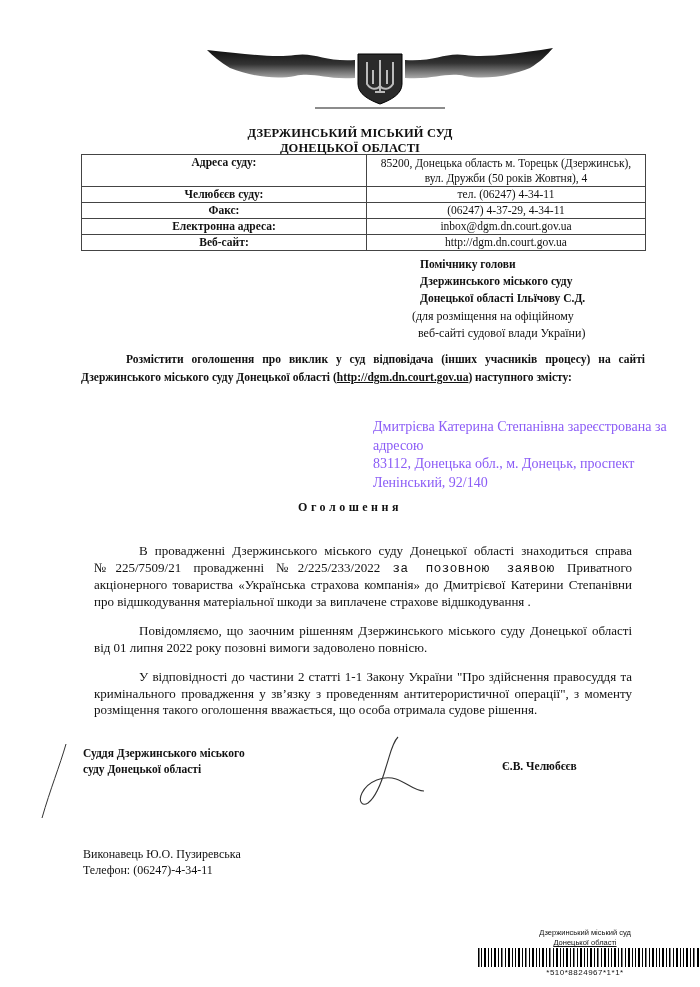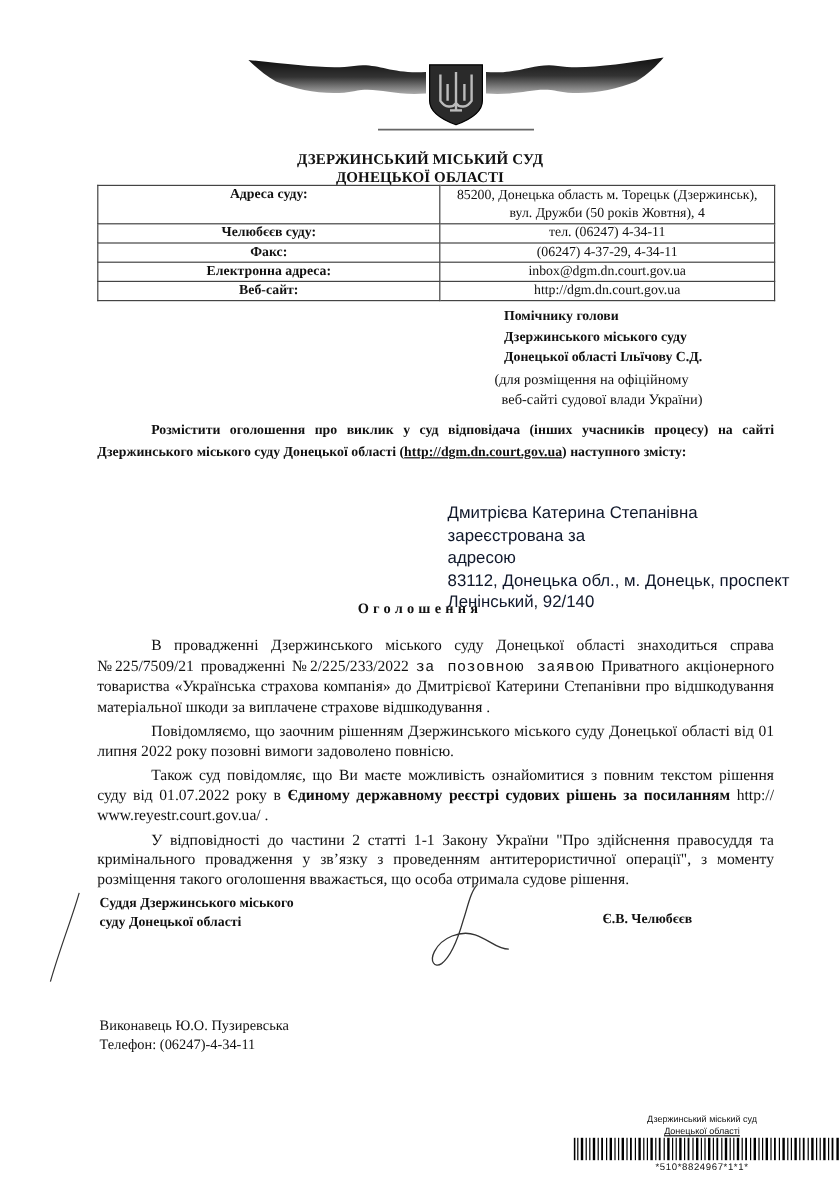--- a/index.html
+++ b/index.html
@@ -16,25 +16,25 @@
   table.info td.lbl { width: 280px; font-weight: bold; vertical-align: top; }
   table.info tr.addr td { height: 31px; }
   .addressee { left: 420px; top: 256px; font-weight: bold; font-size: 11.5px; line-height: 17px; }
   .note { left: 412px; top: 308px; font-size: 12px; line-height: 17px; }
   .note .l2 { padding-left: 6px; }
   .request { left: 81px; top: 350px; width: 564px; font-weight: bold; font-size: 11.5px;
              line-height: 18px; text-align: justify; }
   .request .first { text-indent: 45px; text-align-last: justify; display:block; }
   .request a { color: #111; text-decoration: underline; }
   .recipient { left: 373px; top: 418px; width: 300px; font-size: 14px; line-height: 18.5px;
-               font-family: Liberation Sans, sans-serif; color: #0f172a; }
+               font-family: Liberation Serif, serif; color: #8b5cf6; }
   .heading { left: 0; width: 700px; top: 500px; text-align: center; font-weight: bold;
              font-size: 12px; letter-spacing: 3.5px; }
   .body { left: 81px; top: 530px; width: 564px; font-size: 13px; line-height: 16.5px; text-align: justify; }
-  .body p { margin: 0; text-indent: 45px; }
+  .body p { margin: 13px; text-indent: 45px; }
   .mono { font-family: "Liberation Mono", "DejaVu Sans Mono", monospace; font-size: 12.5px; letter-spacing: 0.5px; }
   .sig-title { left: 83px; top: 745px; font-weight: bold; font-size: 11.5px; line-height: 16px; }
   .sig-name { left: 502px; top: 760px; font-weight: bold; font-size: 11.5px; }
   .sig-mark { left: 40px; top: 740px; width: 30px; height: 80px; }
   .signature { left: 300px; top: 735px; width: 130px; height: 75px; }
   .executor { left: 83px; top: 846px; font-size: 12px; line-height: 16px; }
   .stamp { left: 470px; top: 928px; width: 230px; text-align: center; font-size: 7.5px;
            font-family: "Liberation Sans", "DejaVu Sans", sans-serif; line-height: 10px; }
   .barcode { left: 478px; top: 948px; width: 222px; height: 19px; }
   .barcode-text { left: 470px; top: 968px; width: 230px; text-align: center;
@@ -122,21 +122,20 @@
   <div>адресою</div>
   <div>83112, Донецька обл., м. Донецьк, проспект</div>
   <div>Ленінський, 92/140</div>
 </div>
 
 <div class="abs heading">Оголошення</div>
 
 <div class="abs body">
   <p><span>В провадженні Дзержинського міського суду Донецької області знаходиться справа №225/7509/21 провадженні №2/225/233/2022 </span><span class="mono">за позовною заявою</span><span> Приватного акціонерного товариства «Українська страхова компанія» до Дмитрієвої Катерини Степанівни про відшкодування матеріальної шкоди за виплачене страхове відшкодування .</span></p>
   <p style="margin-top:4px;">Повідомляємо, що заочним рішенням Дзержинського міського суду Донецької області від 01 липня 2022 року позовні вимоги  задоволено повнісю.</p>
-  <p style="margin-top:4px;"><span>Також суд повідомляє, що Ви маєте можливість ознайомитися з повним текстом рішення суду від 01.07.2022 року в </span><b>Єдиному державному реєстрі судових рішень за посиланням</b><span> http:// www.reyestr.court.gov.ua/ .</span></p>
   <p style="margin-top:4px;">У відповідності до частини 2 статті 1-1 Закону України "Про здійснення правосуддя та кримінального провадження у зв’язку з проведенням антитерористичної операції", з моменту розміщення такого оголошення вважається, що особа отримала судове рішення.</p>
 </div>
 
 <svg class="abs sig-mark" viewBox="0 0 30 80">
   <path d="M26 4 C20 25, 10 50, 2 78" stroke="#333" stroke-width="1" fill="none"></path>
 </svg>
 
 <div class="abs sig-title">
   <div>Суддя Дзержинського міського</div>
   <div>суду Донецької області</div>

